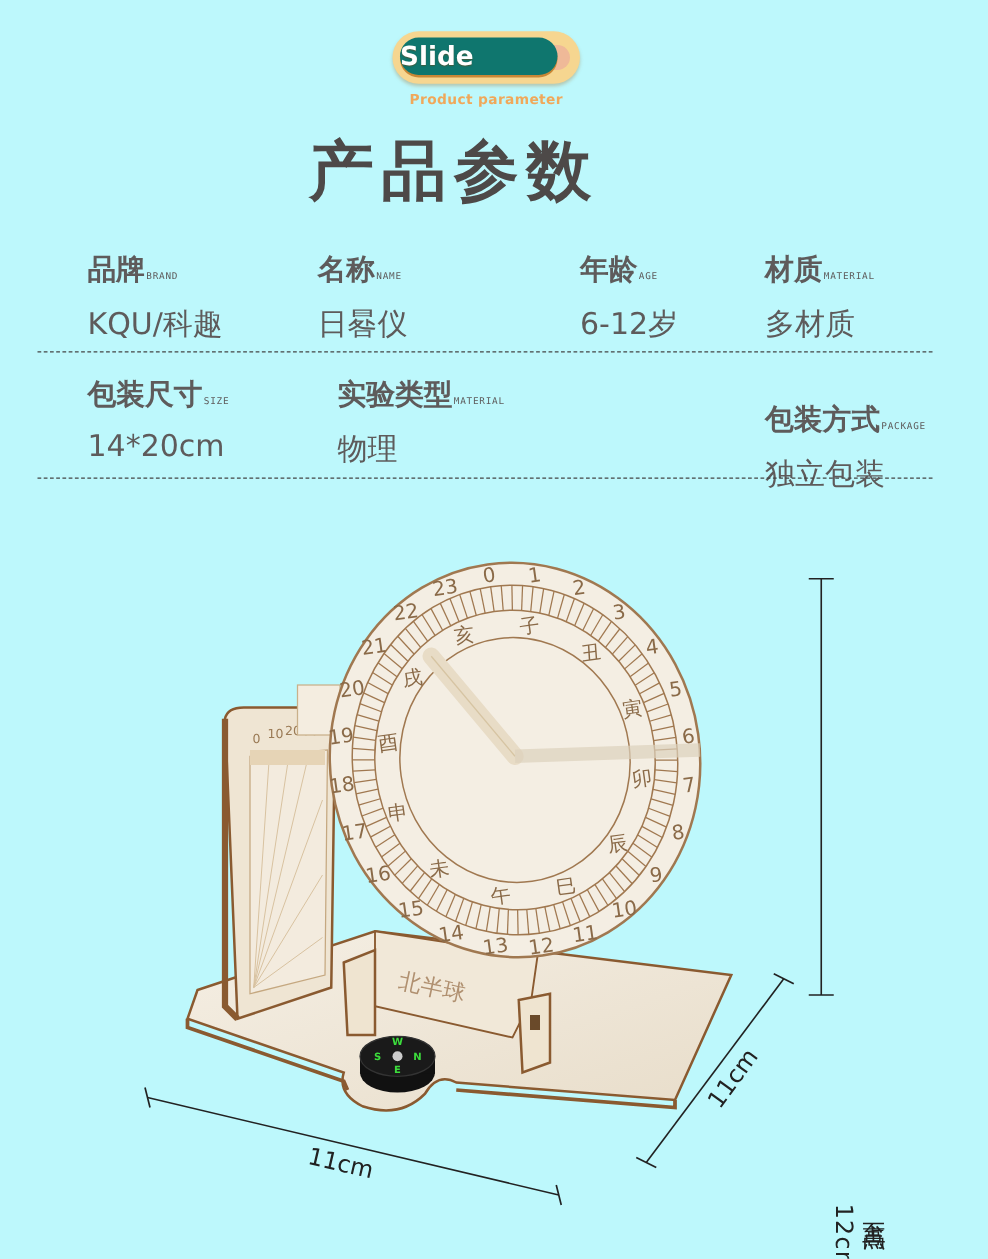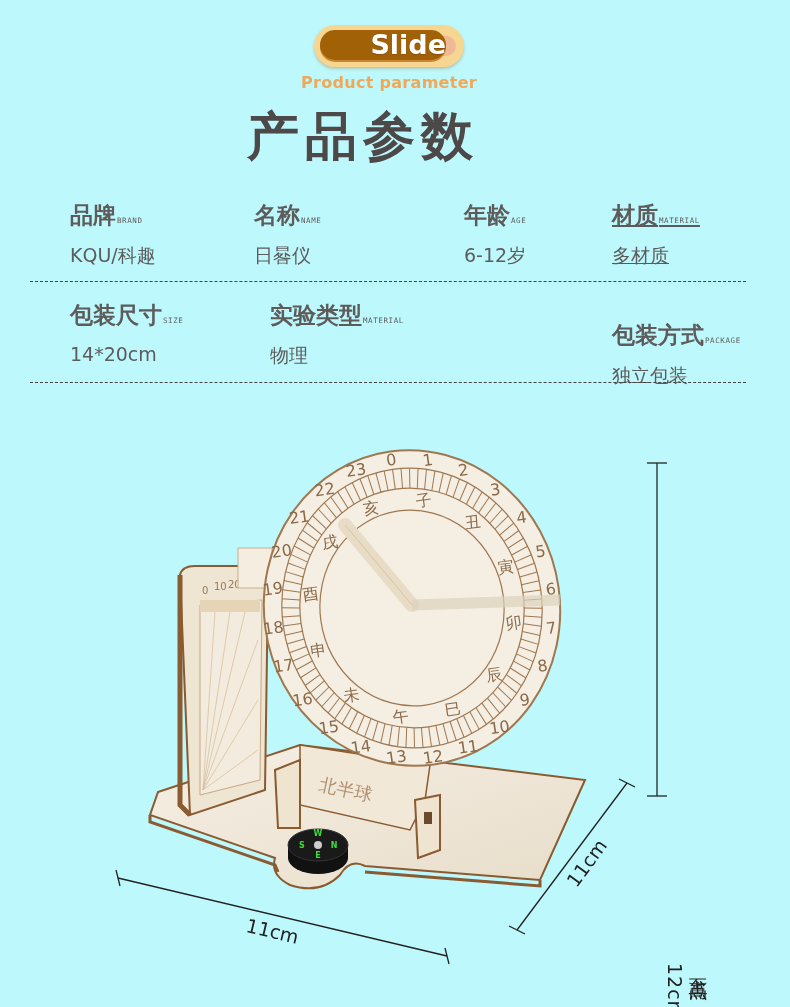--- a/index.html
+++ b/index.html
@@ -14,46 +14,46 @@
     position:absolute; left:314px; top:25px; width:150px; height:42px;
     border-radius:21px; background:#f6d690;
     box-shadow:0 2px 3px rgba(160,110,40,0.35);
   }
   .pill-knob {
     position:absolute; right:8px; top:11px; width:22px; height:20px;
     border-radius:10px; background:#efb998;
   }
   .pill {
     position:absolute; left:6px; top:5px; width:126px; height:30px;
-    border-radius:15px; background:#a16207;
+    border-radius:15px; background:#0f766e;
     box-shadow:0 2px 0 #c98735;
-    color:#fff; font-weight:bold; font-size:27px; line-height:30px; text-align:right;
+    color:#fff; font-weight:bold; font-size:21px; line-height:30px; text-align:left;
     text-shadow:0 1px 1px rgba(120,60,10,0.5);
   }
   .subtitle {
     position:absolute; left:300px; top:73px; width:178px; text-align:center;
-    color:#f0a85a; font-weight:bold; font-size:16px; letter-spacing:0.3px;
+    color:#f0a85a; font-weight:bold; font-size:11px; letter-spacing:0.3px;
   }
   .title {
     position:absolute; left:0; top:102px; width:726px; text-align:center;
     font-size:52px; font-weight:bold; color:#4d4948; letter-spacing:6px;
   }
   .param-row { position:absolute; left:0; width:704px; height:90px; }
   .param {
     position:absolute; top:0;
   }
   .param .label {
     font-size:23px; font-weight:bold; color:#5e5b5b; white-space:nowrap;
   }
   .param .label small {
     font-size:7.5px; font-weight:normal; letter-spacing:0.6px; margin-left:1px;
     font-family:"DejaVu Sans Mono", monospace;
   }
   .param .value {
-    margin-top:12px; font-size:19px; color:#5e5b5b; white-space:nowrap;
+    margin-top:12px; font-size:24px; color:#5e5b5b; white-space:nowrap;
   }
   .dash {
     position:absolute; left:30px; width:716px; height:0;
     border-top:1.5px dashed #444;
   }
   .figure { position:absolute; left:0; top:400px; width:790px; height:607px; }
   .dim-text { position:absolute; font-size:19px; color:#222; font-family:"DejaVu Sans", sans-serif; }
 </style>
 </head>
 <body>
@@ -71,21 +71,21 @@
     <div class="value">KQU/科趣</div>
   </div>
   <div class="param" style="left:254px;">
     <div class="label"><span>名称</span><small>NAME</small></div>
     <div class="value">日晷仪</div>
   </div>
   <div class="param" style="left:464px;">
     <div class="label"><span>年龄</span><small>AGE</small></div>
     <div class="value">6-12岁</div>
   </div>
-  <div class="param" style="left:612px;text-decoration:underline;">
+  <div class="param" style="left:612px;">
     <div class="label"><span>材质</span><small>MATERIAL</small></div>
     <div class="value">多材质</div>
   </div>
 </div>
 <div class="dash" style="top:281px;"></div>
 
 <div class="param-row" style="top:300px;">
   <div class="param" style="left:70px;">
     <div class="label"><span>包装尺寸</span><small>SIZE</small></div>
     <div class="value">14*20cm</div>

